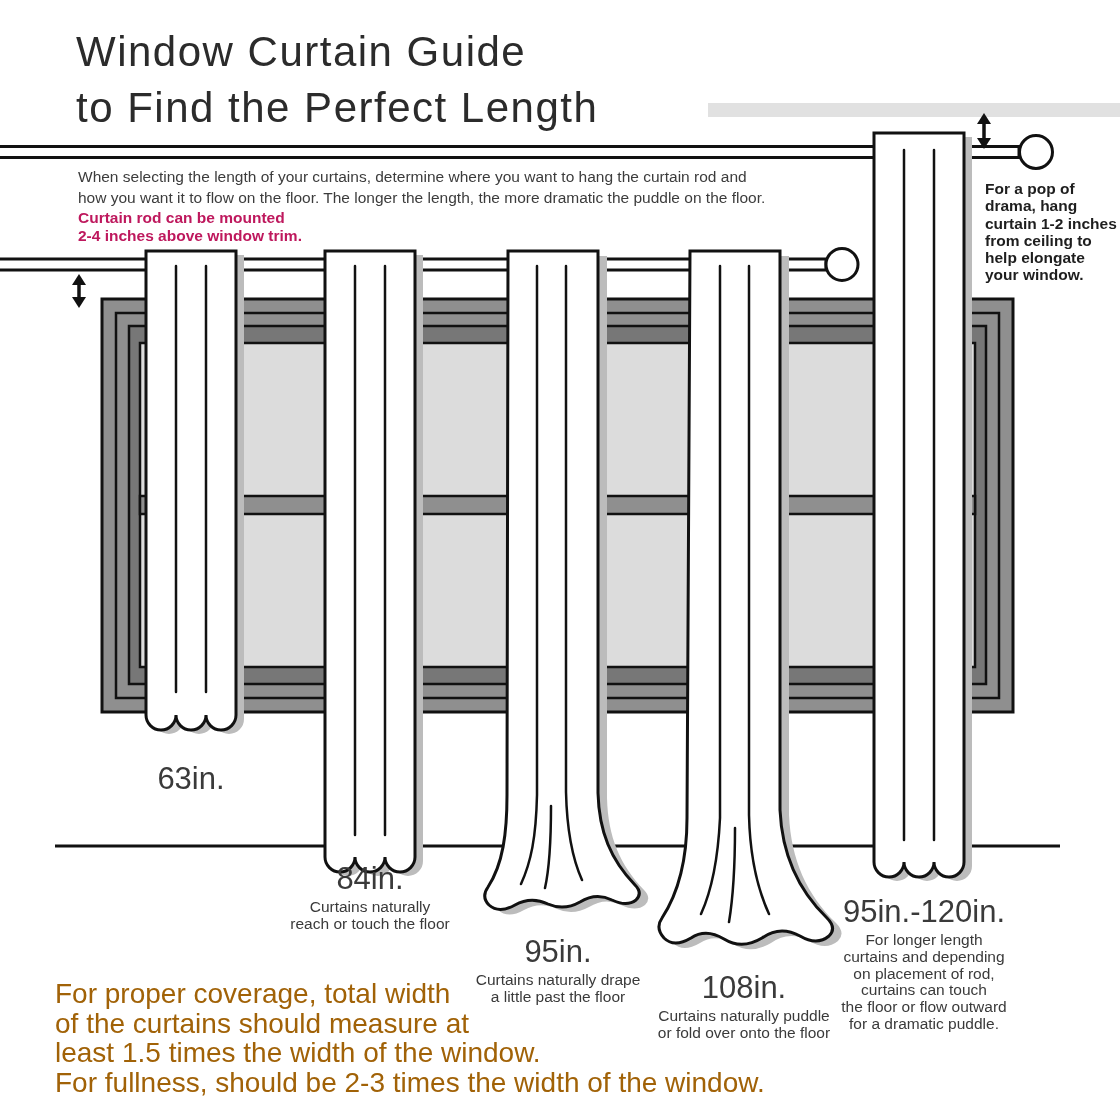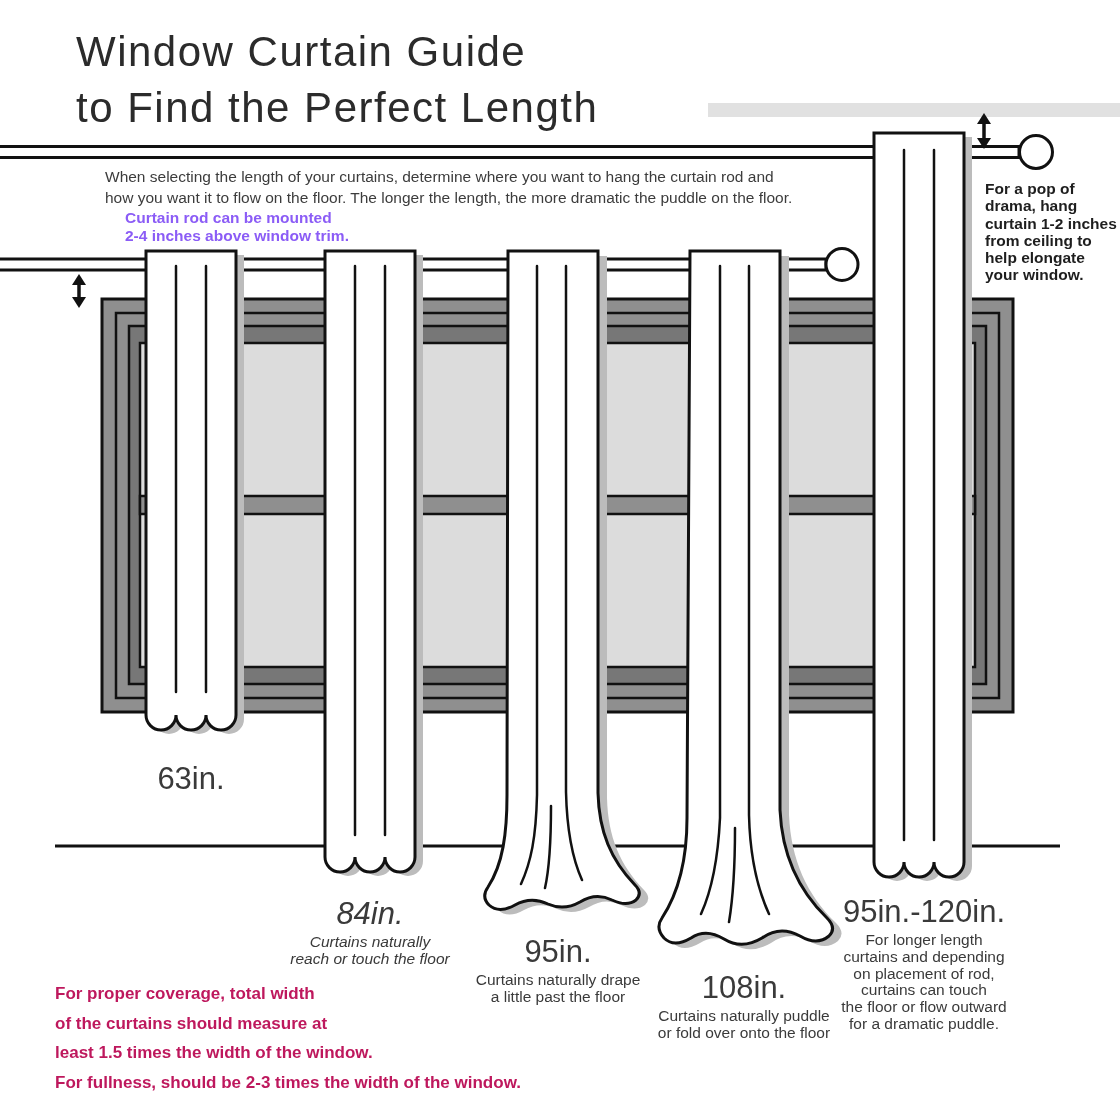--- a/index.html
+++ b/index.html
@@ -4,26 +4,26 @@
 <style>
   html,body{margin:0;padding:0;background:#ffffff;}
   #stage{
     position:relative;width:1120px;height:1120px;overflow:hidden;
     background:#ffffff;font-family:"Liberation Sans", sans-serif;color:#2b2b2b;
   }
   .abs{position:absolute;}
   #diagram{position:absolute;left:0;top:0;width:1120px;height:1120px;}
   .title{font-size:42px;line-height:56px;letter-spacing:1.5px;font-weight:400;color:#2b2b2b;}
   .intro{font-size:15.5px;line-height:21px;color:#3c3c3c;white-space:nowrap;}
-  .rodnote{font-size:15.5px;line-height:17.5px;font-weight:700;color:#8b5cf6;margin-left:47px;}
+  .rodnote{font-size:15.5px;line-height:17.5px;font-weight:700;color:#be185d;}
   .ceilnote{font-size:15.5px;line-height:17.3px;font-weight:700;color:#1e1e1e;}
   .curtain-label{width:220px;text-align:center;color:#3a3a3a;}
   .curtain-label .len{font-size:31px;line-height:34px;font-weight:400;text-align:center;}
   .curtain-label .desc{font-size:15.5px;line-height:16.8px;margin-top:3px;}
-  .footer{font-size:17px;line-height:29.5px;font-weight:700;color:#be185d;}
+  .footer{font-size:28px;line-height:29.5px;font-weight:400;color:#a16207;}
 </style>
 </head>
 <body>
 
 <div id="stage">
 
   <svg id="diagram" viewBox="0 0 1120 1120" xmlns="http://www.w3.org/2000/svg">
 
     <g>
       <rect x="708" y="103" width="412" height="14" fill="#e1e1e1"></rect>
@@ -90,21 +90,21 @@
       <path fill="#ffffff" stroke="#111111" stroke-width="3" d="M874 133 H964 V862 A15 15 0 0 1 934 862 A15 15 0 0 1 904 862 A15 15 0 0 1 874 862 Z"></path>
       <path stroke="#111111" stroke-width="2.5" fill="none" stroke-linecap="round" d="M904 150 V840 M934 150 V840"></path>
     </g>
   </svg>
 
   <div class="abs title" style="left:76px;top:24px;">
       <div>Window Curtain Guide</div>
       <div>to Find the Perfect Length</div>
     </div>
 
-  <div class="abs intro" style="left:78px;top:166px;margin-left:27px;">
+  <div class="abs intro" style="left:78px;top:166px;">
       <div>When selecting the length of your curtains, determine where you want to hang the curtain rod and</div>
       <div>how you want it to flow on the floor. The longer the length, the more dramatic the puddle on the floor.</div>
     </div>
 
   <div class="abs rodnote" style="left:78px;top:209px;">
       <div>Curtain rod can be mounted</div>
       <div>2-4 inches above window trim.</div>
     </div>
 
   <div class="abs ceilnote" style="left:985px;top:180px;width:140px;">
@@ -113,21 +113,21 @@
       <div>curtain 1-2 inches</div>
       <div>from ceiling to</div>
       <div>help elongate</div>
       <div>your window.</div>
     </div>
 
   <div class="abs curtain-label" style="left:81px;top:762px;">
     <div class="len">63in.</div>
   </div>
 
-  <div class="abs curtain-label" style="left:260px;top:897px;font-style:italic;">
+  <div class="abs curtain-label" style="left:260px;top:862px;">
     <div class="len">84in.</div>
     <div class="desc">
         <div>Curtains naturally</div>
         <div>reach or touch the floor</div>
       </div>
   </div>
 
   <div class="abs curtain-label" style="left:448px;top:935px;">
     <div class="len">95in.</div>
     <div class="desc">

